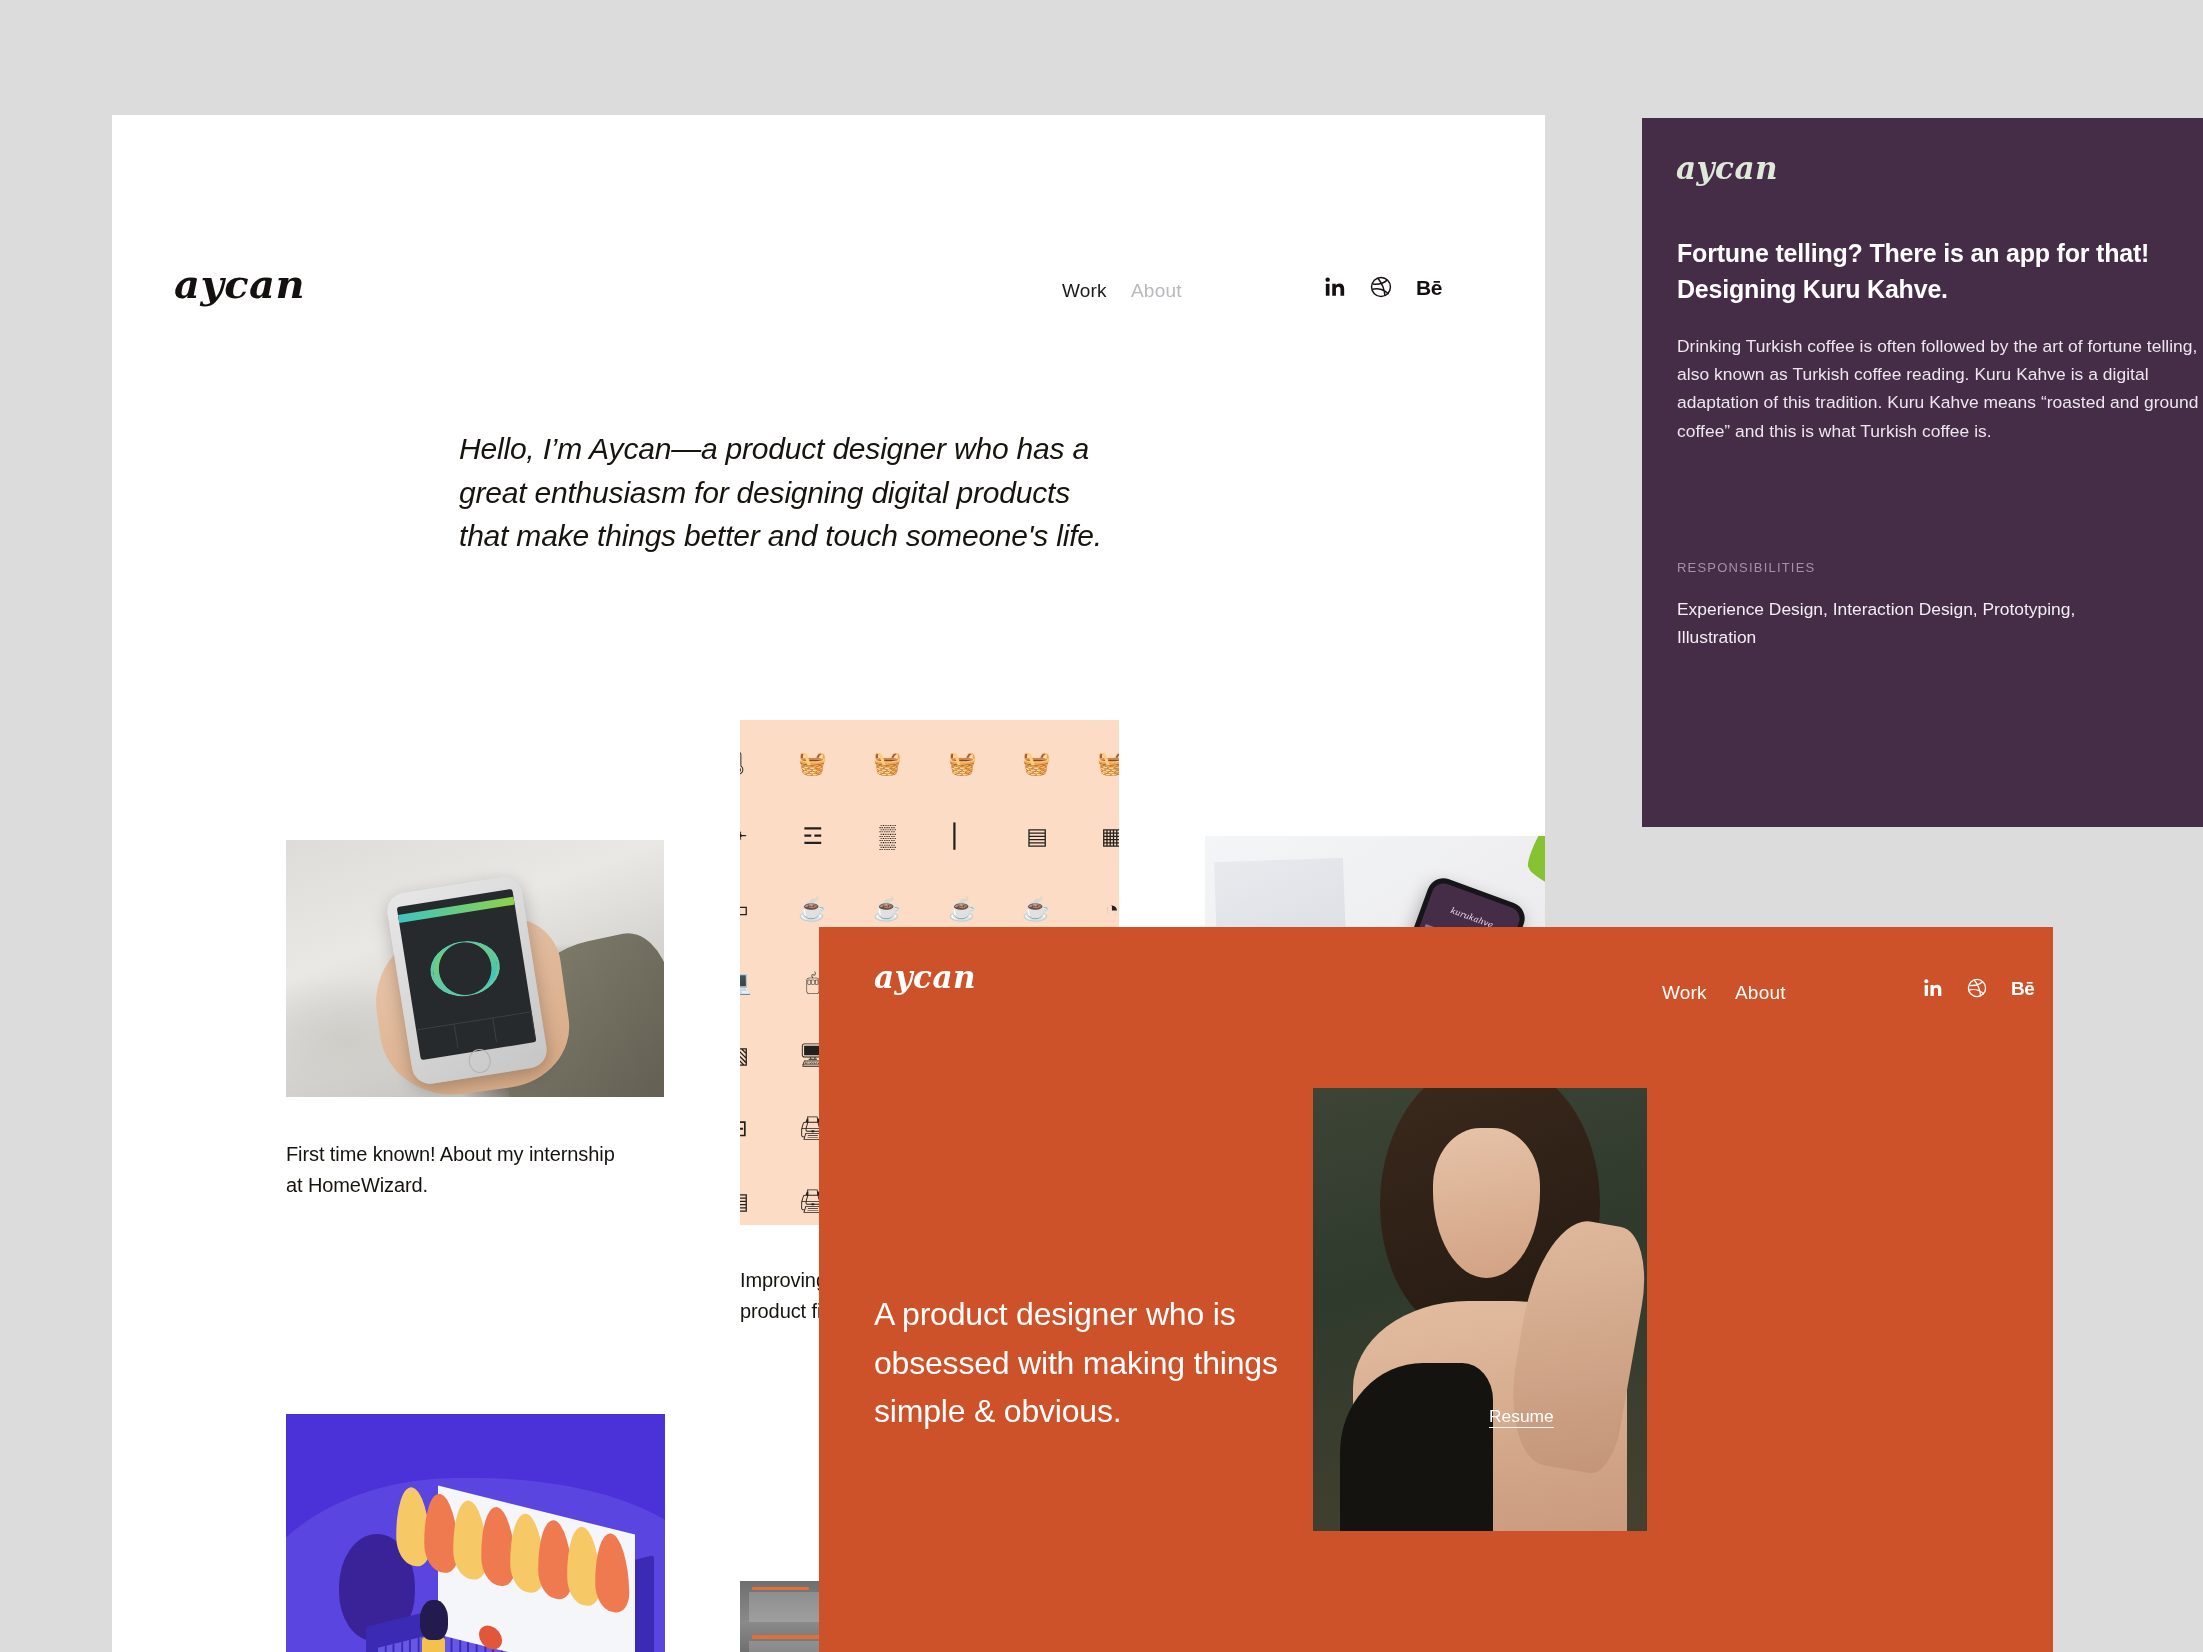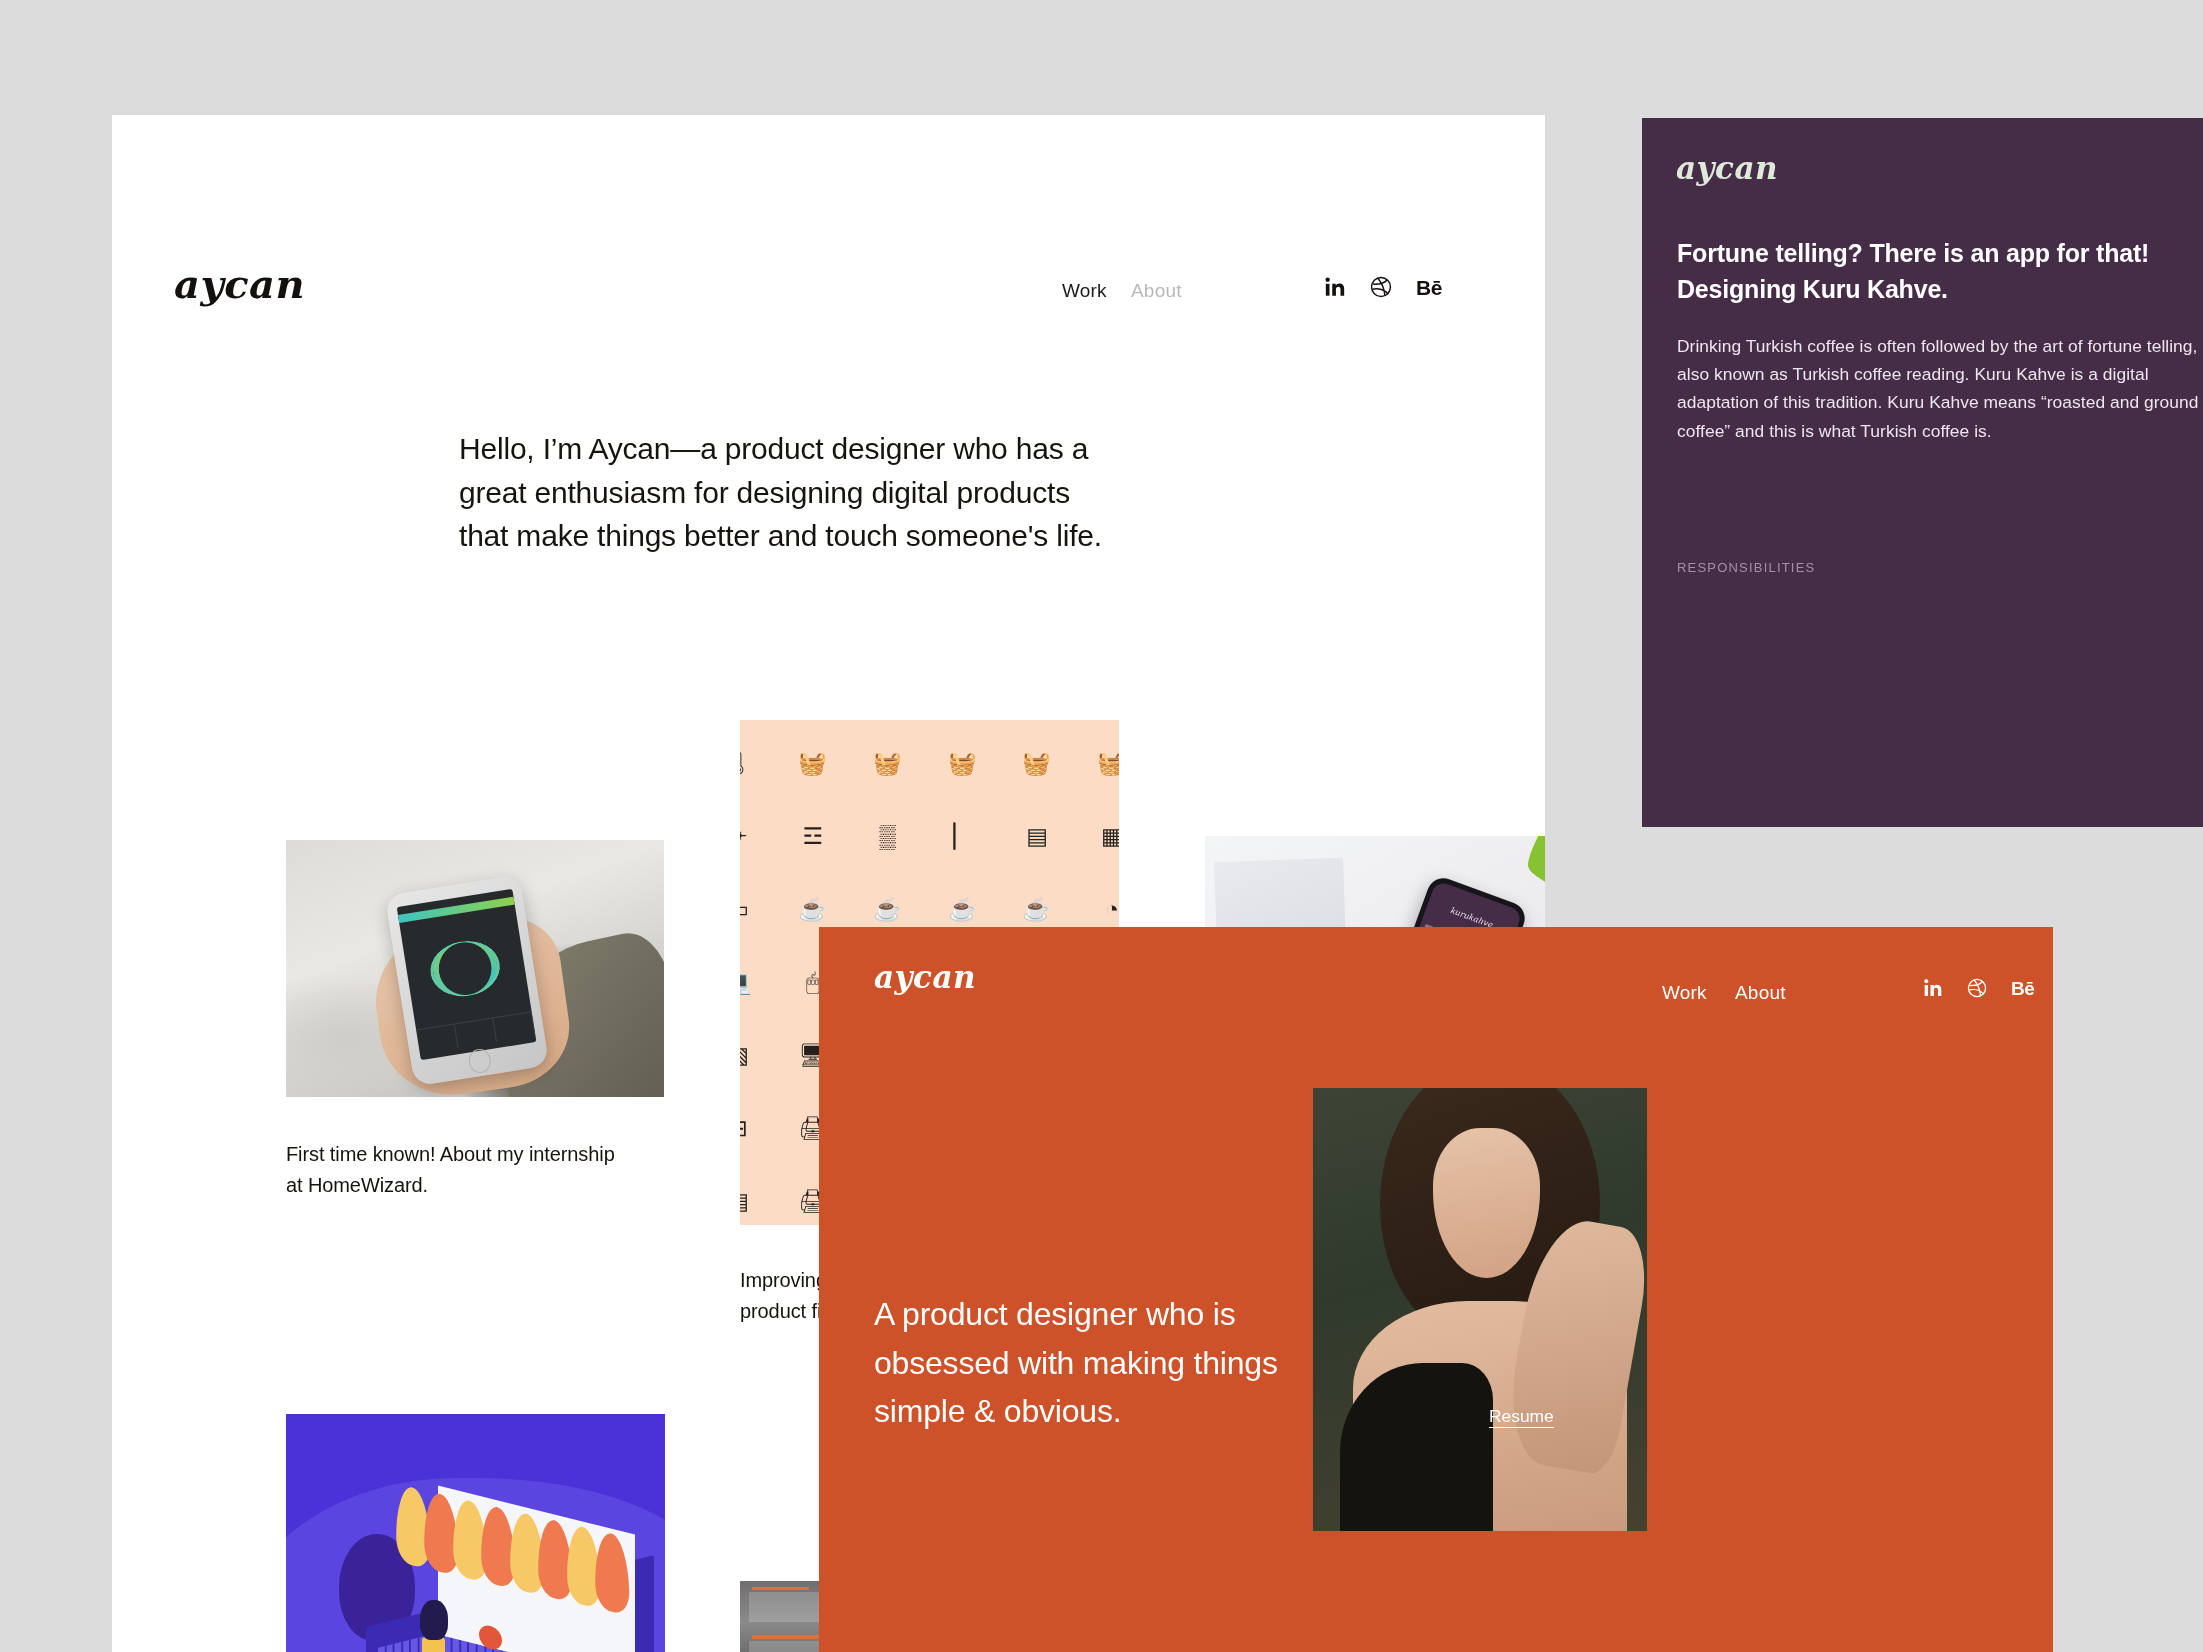--- a/index.html
+++ b/index.html
@@ -38,21 +38,21 @@
   .wp-menu { position: absolute; top: 165px; }
   #wp-work  { left: 950px; color: #1b1b1b; }
   #wp-about { left: 1019px; color: #b9b9bd; }
   .wp-soc { position: absolute; top: 161px; color: #14100f; }
   #wp-li { left: 1212px; }
   #wp-dr { left: 1258px; }
   #wp-be { left: 1304px; }
 
   #headline {
     position: absolute; left: 347px; top: 312px; width: 643px;
-    font-size: 30px; line-height: 1.45; color: #17140f; letter-spacing: -0.2px;
+    font-size: 30px; line-height: 1.45; color: #17140f; letter-spacing: -0.2px; font-style: italic;
   }
 
   
   #card-phone { position: absolute; left: 174px; top: 725px; width: 378px; height: 257px; }
   #photo-phone {
     width: 100%; height: 100%;
     background:
       radial-gradient(ellipse 50% 60% at 78% 82%, #6f6a60 0%, #6f6a60 42%, rgba(111,106,96,0) 70%),
       radial-gradient(ellipse 40% 34% at 16% 78%, #cfcdc8 0%, rgba(207,205,200,0) 75%),
       linear-gradient(160deg, #dedcd8 0%, #e9e8e5 35%, #cfcdc9 70%, #b8b6b1 100%);
@@ -442,20 +442,21 @@
 
       </div>
     </div>
   </div>
 
   <div class="panel" id="purple-panel">
     <div class="logo" id="pp-logo">aycan</div>
     <div id="pp-title">Fortune telling? There is an app for that! Designing Kuru Kahve.</div>
     <div id="pp-body">Drinking Turkish coffee is often followed by the art of fortune telling, also known as Turkish coffee reading. Kuru Kahve is a digital adaptation of this tradition. Kuru Kahve means “roasted and ground coffee” and this is what Turkish coffee is.</div>
     <div id="pp-resp-label">RESPONSIBILITIES</div>
+    <div id="pp-resp">Experience Design, Interaction Design, Prototyping, Illustration</div>
   </div>
 
   <div class="panel" id="orange-panel">
     <div class="logo" id="op-logo">aycan</div>
 
     <div class="navlink op-menu" id="op-work">Work</div>
     <div class="navlink op-menu" id="op-about">About</div>
 
     <div class="soc op-soc" id="op-li">
       <svg width="20" height="20" viewBox="0 0 24 24" aria-hidden="true">

